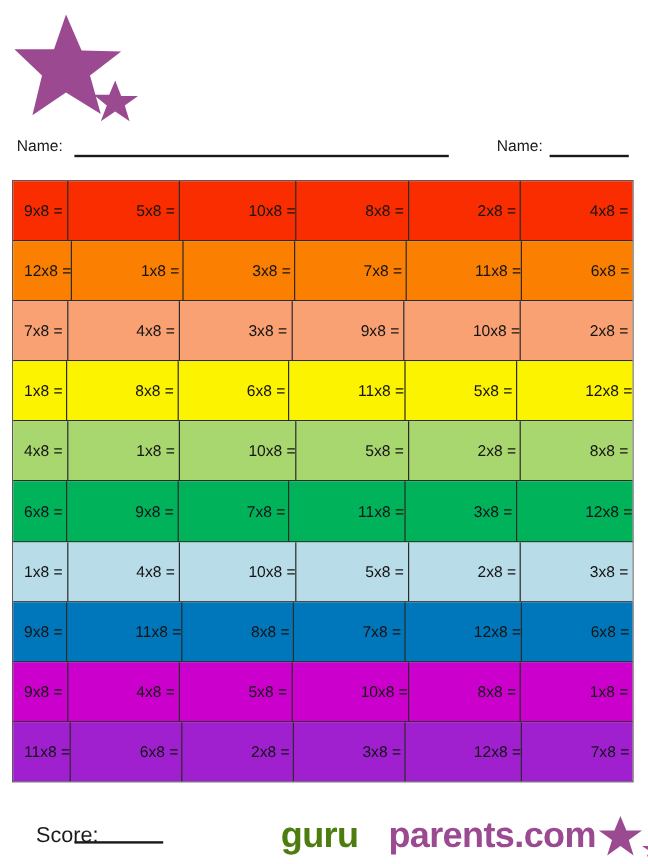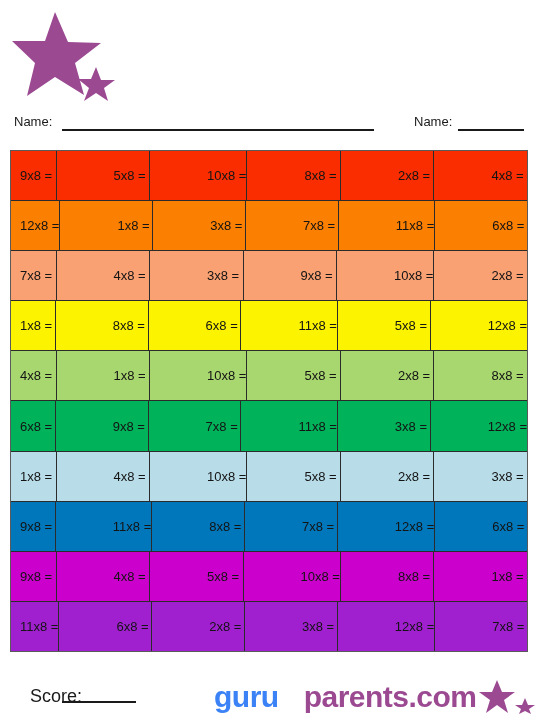--- a/index.html
+++ b/index.html
@@ -131,21 +131,21 @@
     top: 20px;
     height: 34px;
     white-space: nowrap;
   }
   .brand-text {
     font-size: 30px;
     font-weight: bold;
     letter-spacing: -0.5px;
     vertical-align: middle;
   }
-  #brand-guru { color: #3b82f6; }
+  #brand-guru { color: #4d7c0f; margin-left: 20px; }
   #brand-parents { color: #9b4a92; margin-left: 25px; }
   #brand-stars {
     display: inline-block;
     vertical-align: middle;
     margin-left: 2px;
     width: 58px;
     height: 34px;
   }
 </style>
 </head>

